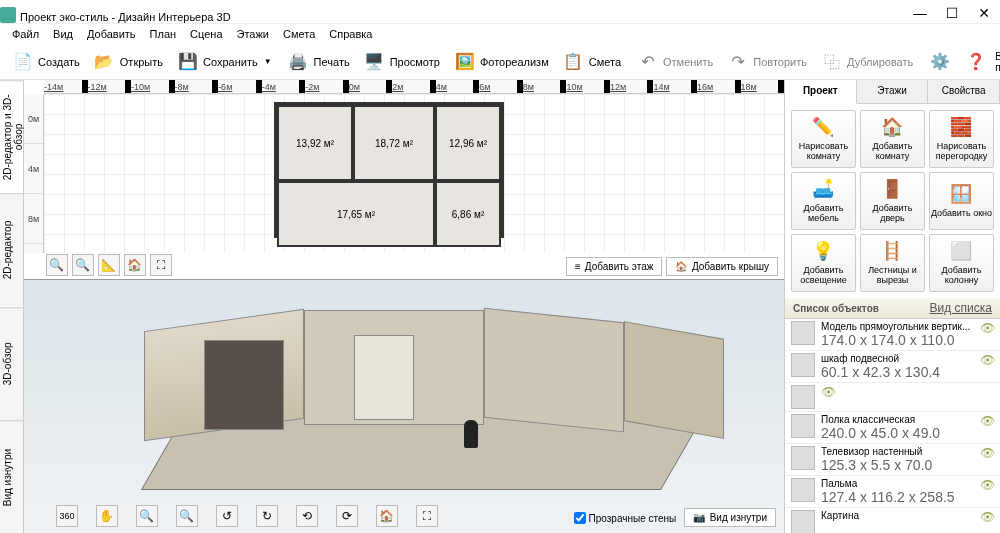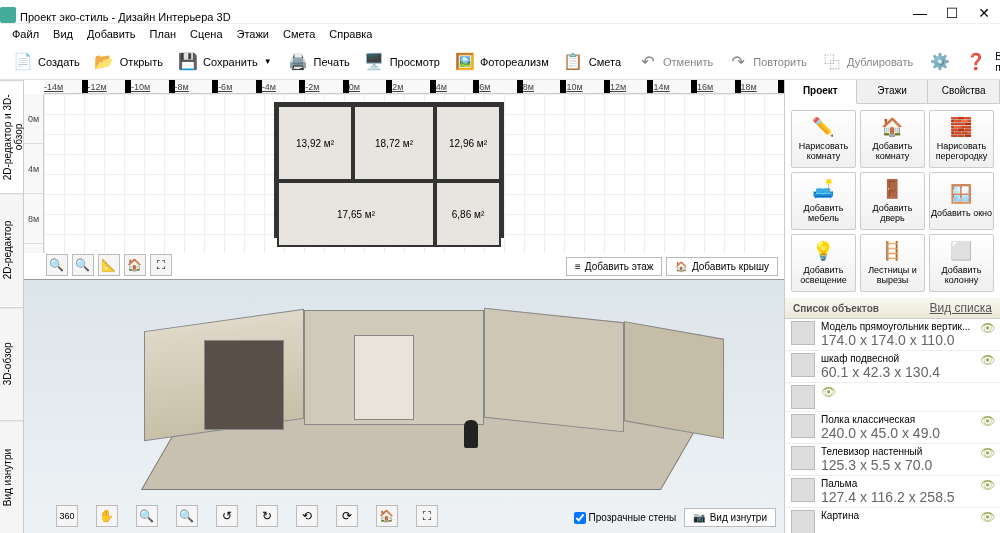--- a/index.html
+++ b/index.html
@@ -223,21 +223,21 @@
         <div class="sqbtn">🔍</div>
         <div class="sqbtn">🔍</div>
         <div class="sqbtn">↺</div>
         <div class="sqbtn">↻</div>
         <div class="sqbtn">⟲</div>
         <div class="sqbtn">⟳</div>
         <div class="sqbtn">🏠</div>
         <div class="sqbtn">⛶</div>
       </div>
       <div class="view3d-right">
-        <label style="display:flex;align-items:center;gap:3px;">
+        <label style="display:flex;align-items:flex-end;gap:3px;">
             <input type="checkbox" class="chk" checked="" style="">
             <span>Прозрачные стены</span>
           </label>
         <div class="addbtn">
             <span>📷</span>
             <span>Вид изнутри</span>
           </div>
       </div>
     </div>
   </div>

